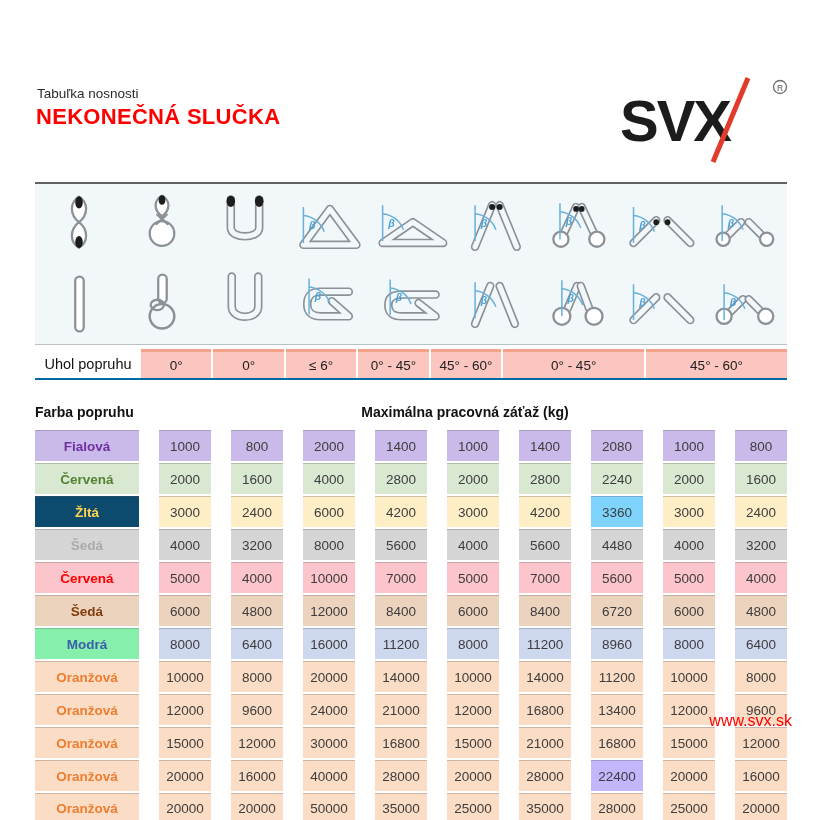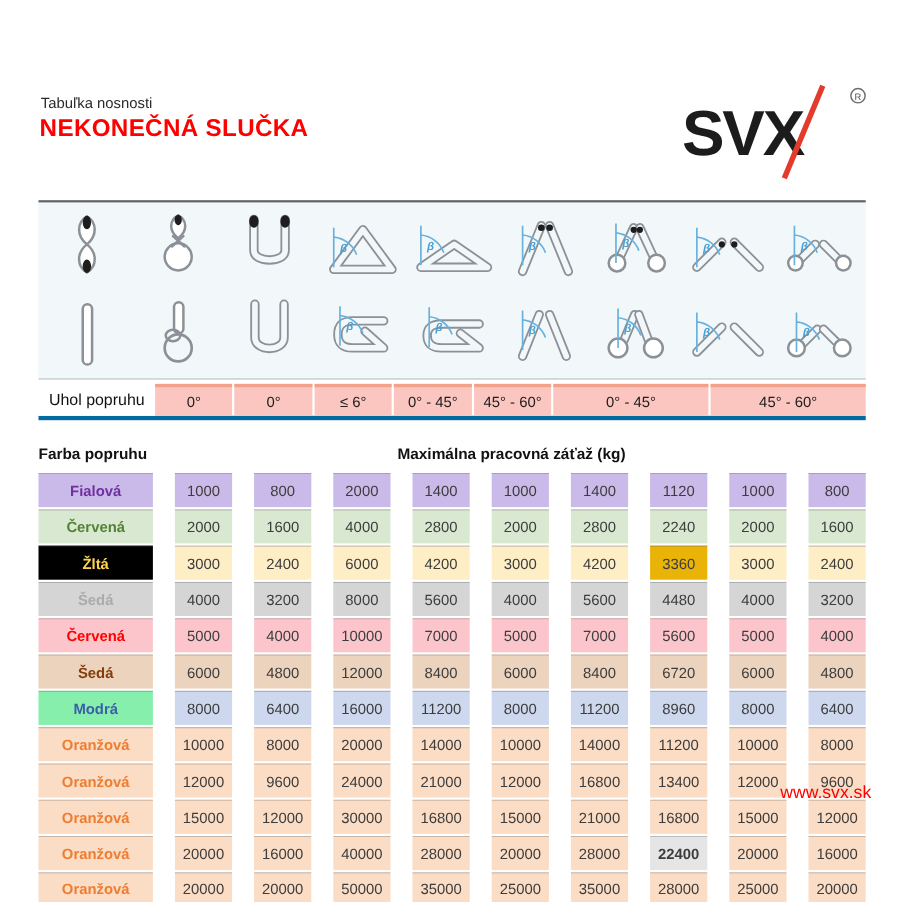--- a/index.html
+++ b/index.html
@@ -7,21 +7,21 @@
 
   .subtitle{position:absolute;left:37px;top:86px;font-size:13.5px;color:#2b2b2b;}
   .title{position:absolute;left:36px;top:104px;font-size:22px;font-weight:bold;color:#fe0000;letter-spacing:.3px;}
   .logo{position:absolute;left:612px;top:74px;width:180px;height:90px;}
 
   .panel{position:absolute;left:35px;top:182px;width:752px;height:163px;background:#f2f7fa;
          border-top:2px solid #626262;border-bottom:1px solid #b9c0c5;box-sizing:border-box;
          display:grid;grid-template-columns:repeat(9,1fr);grid-auto-rows:1fr;align-items:center;justify-items:center;padding:1px 2px;}
   .diag{width:80px;height:70px;display:block;}
 
-  .angle-row{position:absolute;left:35px;top:349px;width:752px;height:29px;display:flex;border-bottom:4px solid #0369a1;}
+  .angle-row{position:absolute;left:35px;top:349px;width:752px;height:29px;display:flex;border-bottom:2px solid #0369a1;}
   .angle-label{width:106px;flex:none;display:flex;align-items:center;justify-content:center;font-size:14.5px;color:#111;background:#fff;}
   .angle-cells{flex:1;display:flex;gap:2px;}
   .angle-cell{background:#fbc6bf;border-top:3px solid #f2a28b;display:flex;align-items:center;justify-content:center;
               font-size:13.5px;color:#202020;box-sizing:border-box;}
 
   .color-header{position:absolute;left:35px;top:404px;width:108px;text-align:left;font-weight:bold;font-size:14px;color:#111;}
   .load-header{position:absolute;left:143px;top:404px;width:644px;text-align:center;font-weight:bold;font-size:14px;color:#111;}
 
   .ctable{position:absolute;left:35px;top:430px;width:752px;display:flex;flex-direction:column;gap:2px;}
   .trow{display:flex;gap:20px;height:31px;}
@@ -307,45 +307,45 @@
 
 <div class="ctable">
     <div class="trow">
       <div class="cell label" style="background: rgb(202, 186, 233); color: rgb(112, 48, 160);">Fialová</div>
       <div class="cell val" style="background: rgb(202, 186, 233);">1000</div>
       <div class="cell val" style="background: rgb(202, 186, 233);">800</div>
       <div class="cell val" style="background: rgb(202, 186, 233);">2000</div>
       <div class="cell val" style="background: rgb(202, 186, 233);">1400</div>
       <div class="cell val" style="background: rgb(202, 186, 233);">1000</div>
       <div class="cell val" style="background: rgb(202, 186, 233);">1400</div>
-      <div class="cell val" style="background: rgb(202, 186, 233);">1120</div>
+      <div class="cell val" style="background: rgb(202, 186, 233);">2080</div>
       <div class="cell val" style="background: rgb(202, 186, 233);">1000</div>
       <div class="cell val" style="background: rgb(202, 186, 233);">800</div>
     </div>
     <div class="trow">
       <div class="cell label" style="background: rgb(217, 232, 209); color: rgb(84, 130, 53);">Červená</div>
       <div class="cell val" style="background: rgb(217, 232, 209);">2000</div>
       <div class="cell val" style="background: rgb(217, 232, 209);">1600</div>
       <div class="cell val" style="background: rgb(217, 232, 209);">4000</div>
       <div class="cell val" style="background: rgb(217, 232, 209);">2800</div>
       <div class="cell val" style="background: rgb(217, 232, 209);">2000</div>
       <div class="cell val" style="background: rgb(217, 232, 209);">2800</div>
       <div class="cell val" style="background: rgb(217, 232, 209);">2240</div>
       <div class="cell val" style="background: rgb(217, 232, 209);">2000</div>
       <div class="cell val" style="background: rgb(217, 232, 209);">1600</div>
     </div>
     <div class="trow">
-      <div class="cell label" style="background: #000000; color: rgb(255, 212, 77);">Žltá</div>
+      <div class="cell label" style="background: #0c4a6e; color: rgb(255, 212, 77);">Žltá</div>
       <div class="cell val" style="background: rgb(254, 238, 197);">3000</div>
       <div class="cell val" style="background: rgb(254, 238, 197);">2400</div>
       <div class="cell val" style="background: rgb(254, 238, 197);">6000</div>
       <div class="cell val" style="background: rgb(254, 238, 197);">4200</div>
       <div class="cell val" style="background: rgb(254, 238, 197);">3000</div>
       <div class="cell val" style="background: rgb(254, 238, 197);">4200</div>
-      <div class="cell val" style="background: #eab308;">3360</div>
+      <div class="cell val" style="background: #7dd3fc;">3360</div>
       <div class="cell val" style="background: rgb(254, 238, 197);">3000</div>
       <div class="cell val" style="background: rgb(254, 238, 197);">2400</div>
     </div>
     <div class="trow">
       <div class="cell label" style="background: rgb(213, 213, 213); color: rgb(171, 171, 171);">Šedá</div>
       <div class="cell val" style="background: rgb(213, 213, 213);">4000</div>
       <div class="cell val" style="background: rgb(213, 213, 213);">3200</div>
       <div class="cell val" style="background: rgb(213, 213, 213);">8000</div>
       <div class="cell val" style="background: rgb(213, 213, 213);">5600</div>
       <div class="cell val" style="background: rgb(213, 213, 213);">4000</div>
@@ -427,21 +427,21 @@
       <div class="cell val" style="background: rgb(251, 220, 196);">12000</div>
     </div>
     <div class="trow">
       <div class="cell label" style="background: rgb(251, 220, 196); color: rgb(237, 125, 49);">Oranžová</div>
       <div class="cell val" style="background: rgb(251, 220, 196);">20000</div>
       <div class="cell val" style="background: rgb(251, 220, 196);">16000</div>
       <div class="cell val" style="background: rgb(251, 220, 196);">40000</div>
       <div class="cell val" style="background: rgb(251, 220, 196);">28000</div>
       <div class="cell val" style="background: rgb(251, 220, 196);">20000</div>
       <div class="cell val" style="background: rgb(251, 220, 196);">28000</div>
-      <div class="cell val" style="background: #e5e5e5; font-weight: bold;">22400</div>
+      <div class="cell val" style="background: #c4b5fd;">22400</div>
       <div class="cell val" style="background: rgb(251, 220, 196);">20000</div>
       <div class="cell val" style="background: rgb(251, 220, 196);">16000</div>
     </div>
     <div class="trow last">
       <div class="cell label" style="background: rgb(251, 220, 196); color: rgb(237, 125, 49);">Oranžová</div>
       <div class="cell val" style="background: rgb(251, 220, 196);">20000</div>
       <div class="cell val" style="background: rgb(251, 220, 196);">20000</div>
       <div class="cell val" style="background: rgb(251, 220, 196);">50000</div>
       <div class="cell val" style="background: rgb(251, 220, 196);">35000</div>
       <div class="cell val" style="background: rgb(251, 220, 196);">25000</div>

